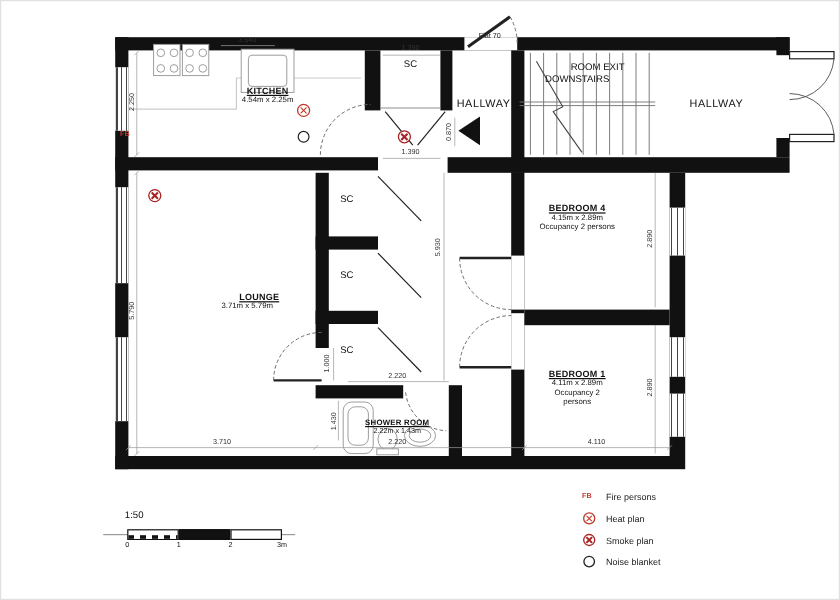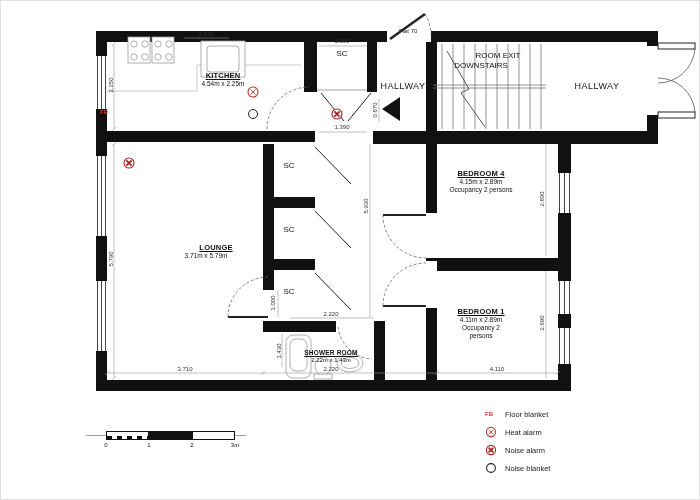--- a/index.html
+++ b/index.html
@@ -250,51 +250,52 @@
   <div class="dim" style="left:330px;top:365px">2.220</div>
   <div class="dimv" style="left:278px;top:350px">1.430</div>
   <div class="dim" style="left:184px;top:365px">3.710</div>
   <div class="dim" style="left:496px;top:365px">4.110</div>
 
   <div id="legend">
     <div class="legrow">
       <span class="legsym">
           <span class="legfb">FB</span>
         </span>
-      <span class="leglabel">Floor blanket</span>
+      <span class="leglabel">Fire persons</span>
     </div>
     <div class="legrow">
       <span class="legsym">
         <svg width="12" height="12">
           <circle cx="6" cy="6" r="4.6" fill="#fff" stroke="#c0392b" stroke-width="1.1"></circle>
           <path d="M3.8,3.8 L8.2,8.2 M8.2,3.8 L3.8,8.2" stroke="#c0392b" stroke-width="0.9"></path>
         </svg>
       </span>
-      <span class="leglabel">Heat alarm</span>
+      <span class="leglabel">Heat plan</span>
     </div>
     <div class="legrow">
       <span class="legsym">
         <svg width="12" height="12">
           <circle cx="6" cy="6" r="4.6" fill="#fff" stroke="#a82222" stroke-width="1.1"></circle>
           <path d="M3.6,3.6 L8.4,8.4 M8.4,3.6 L3.6,8.4" stroke="#a82222" stroke-width="1.7"></path>
         </svg>
       </span>
-      <span class="leglabel">Noise alarm</span>
+      <span class="leglabel">Smoke plan</span>
     </div>
     <div class="legrow">
       <span class="legsym">
         <svg width="12" height="12">
           <circle cx="6" cy="6" r="4.4" fill="#fff" stroke="#222" stroke-width="1.1"></circle>
         </svg>
       </span>
       <span class="leglabel">Noise blanket</span>
     </div>
   </div>
 
   <div id="scalebar">
+    <div class="scratio">1:50</div>
     <div class="barwrap">
       <div class="baseline"></div>
       <div class="seg seg1">
           <div class="checker"></div>
         </div>
       <div class="seg seg2"></div>
       <div class="seg seg3"></div>
       <span class="sctick" style="left:10px">0</span>
       <span class="sctick" style="left:53px">1</span>
       <span class="sctick" style="left:96px">2</span>

